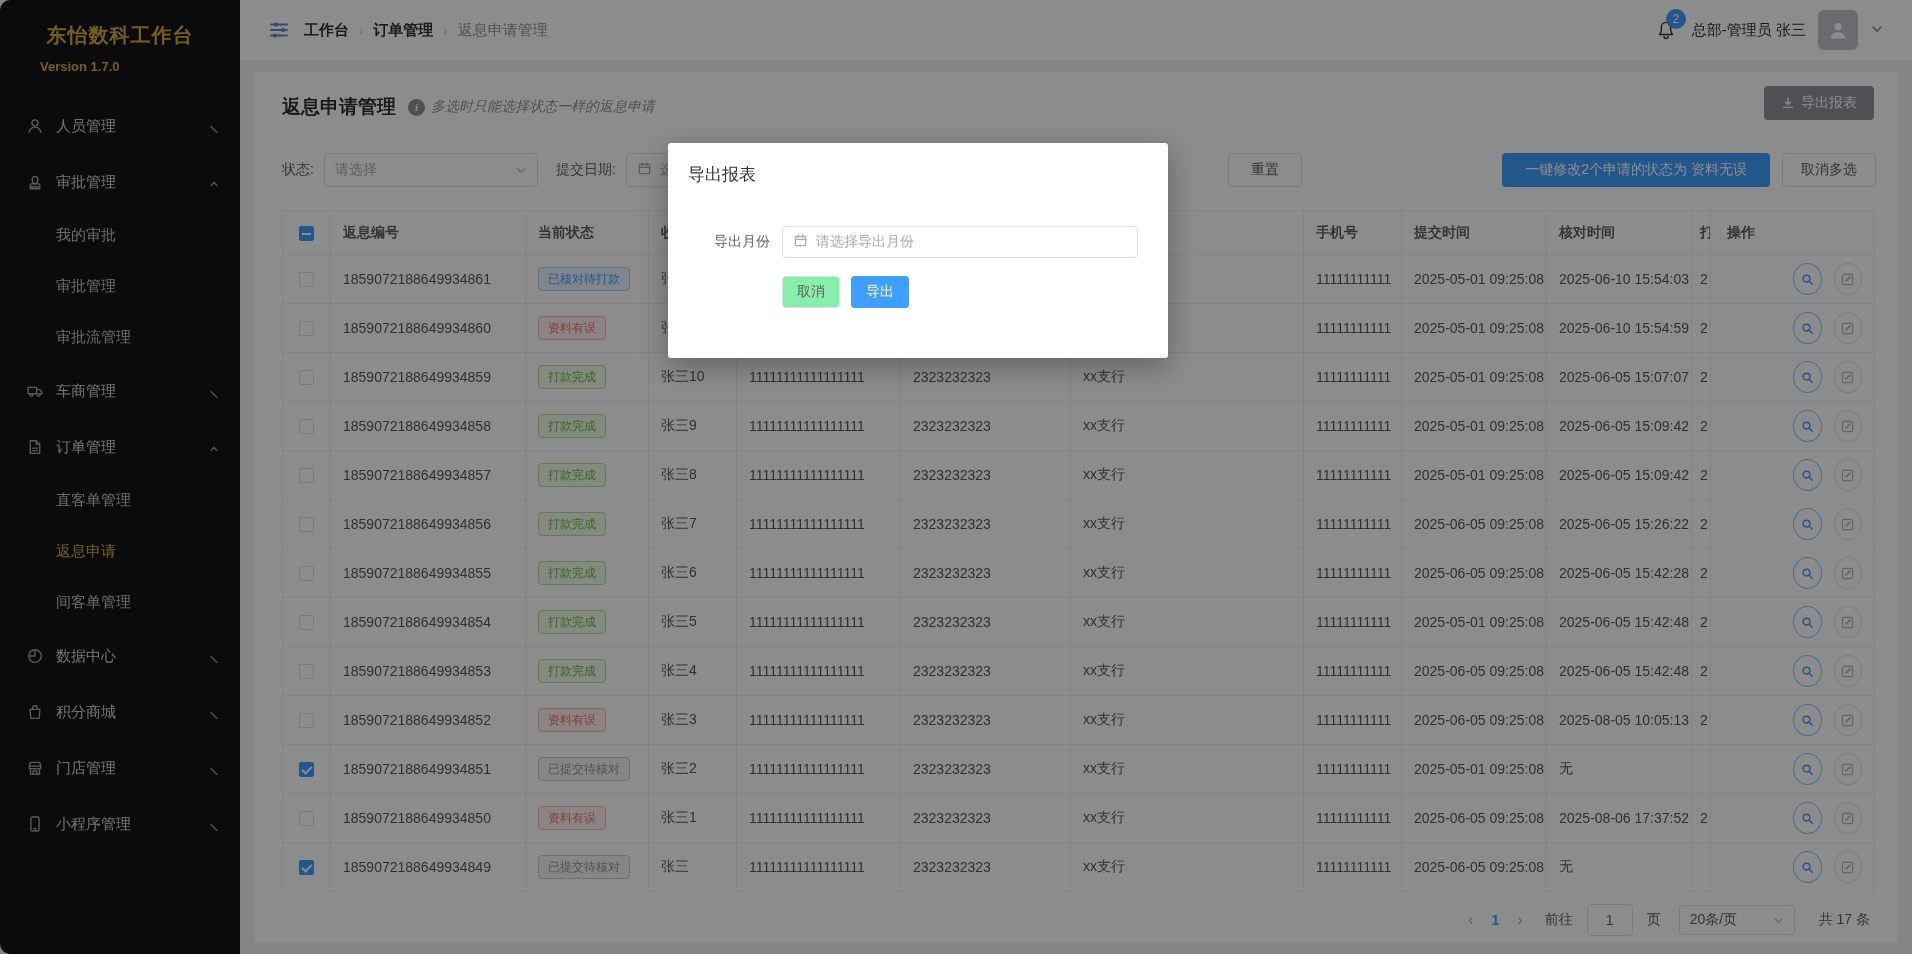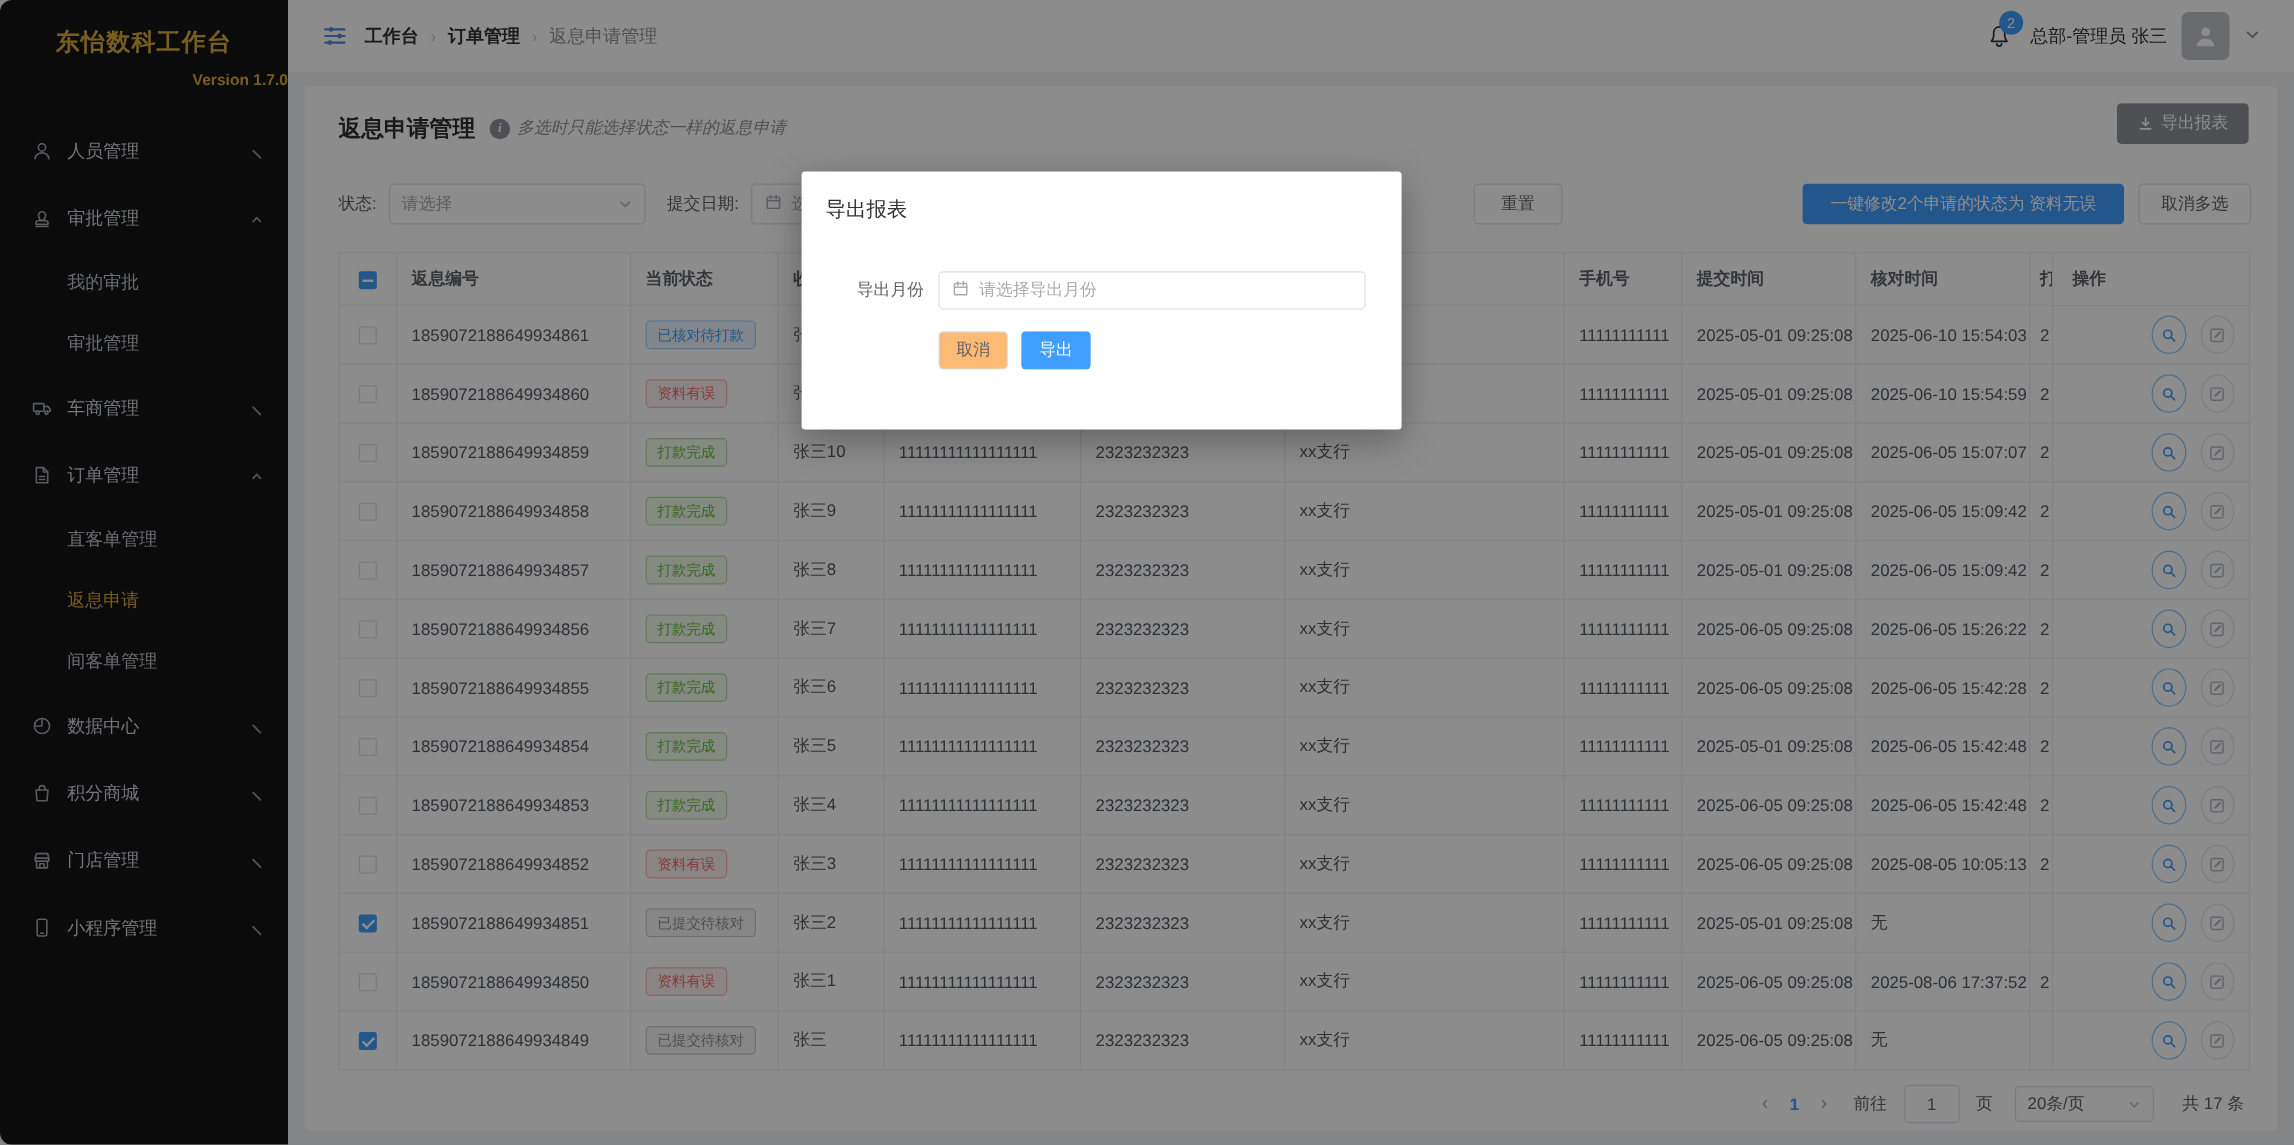--- a/index.html
+++ b/index.html
@@ -1,21 +1,21 @@
 <!DOCTYPE html>
 <html><head>
 <meta charset="utf-8">
 <style>
   html,body{margin:0;padding:0;background:#333;}
   .app{position:relative;width:1912px;height:954px;overflow:hidden;background:#f0f2f5;
        font-family:"Liberation Sans","DejaVu Sans",sans-serif;font-size:14px;color:#303133;}
   
   .sidebar{position:absolute;left:0;top:0;bottom:0;width:240px;background:#141416;border-top-left-radius:10px;border-bottom-left-radius:10px;}
   .logo{margin-top:22px;text-align:center;font-size:20px;font-weight:bold;color:#d8ab3c;letter-spacing:1px;}
-  .version{margin-top:10px;text-align:right;font-size:13px;font-weight:bold;color:#d8ab3c;padding-left:40px;}
+  .version{margin-top:10px;text-align:left;font-size:13px;font-weight:bold;color:#d8ab3c;padding-left:40px;}
   .menu{margin-top:24px;}
   .menu-item{display:flex;align-items:center;height:56px;padding:0 20px 0 26px;cursor:pointer;color:#cfd3dc;font-size:15px;}
   .menu-item .mi-icon{width:18px;height:18px;margin-right:12px;flex:none;display:flex;align-items:center;}
   .menu-item .mi-icon svg{width:18px;height:18px;stroke:#a3a6ad;fill:none;stroke-width:1.2;stroke-linecap:round;stroke-linejoin:round;}
   .menu-item .arrow{margin-left:auto;width:12px;height:12px;}
   .menu-item .arrow svg{width:12px;height:12px;stroke:#8a8f98;fill:none;stroke-width:1.6;stroke-linecap:round;}
   .submenu-item{height:51px;display:flex;align-items:center;padding-left:56px;font-size:15px;color:#bfc3cc;cursor:pointer;}
   .submenu-item.active{color:#d8ab3c;}
   
   .topbar{position:absolute;left:240px;top:0;right:0;height:60px;background:#ffffff;display:flex;align-items:center;padding:0 28px;box-sizing:border-box;}
@@ -101,21 +101,21 @@
   
   .overlay{position:absolute;inset:0;background:rgba(0,0,0,0.45);z-index:50;}
   .modal{position:absolute;left:668px;top:143px;width:500px;background:#fff;border-radius:3px;z-index:60;
          box-shadow:0 8px 30px rgba(0,0,0,.3);padding-bottom:50px;}
   .modal-title{padding:20px 20px 0;font-size:17px;color:#303133;}
   .modal-form{margin-top:40px;display:flex;align-items:center;}
   .modal-label{width:82px;margin-left:20px;text-align:right;color:#606266;font-size:14px;flex:none;}
   .modal-input{margin-left:12px;width:356px;height:32px;border:1px solid #dcdfe6;border-radius:4px;display:flex;
                align-items:center;gap:8px;padding:0 10px;box-sizing:border-box;color:#a8abb2;cursor:text;}
   .modal-btns{margin-top:18px;margin-left:114px;display:flex;gap:11px;}
-  .btn-cancel{height:32px;padding:0 14px;background:#fdba74;border-color:#dcdfe6;color:#606266;}
+  .btn-cancel{height:32px;padding:0 14px;background:#86efac;border-color:#dcdfe6;color:#606266;}
   .btn-confirm{height:32px;padding:0 14px;background:#409eff;color:#fff;}
 </style>
 </head>
 <body>
 
 <div class="app">
 
   <aside class="sidebar">
     <div class="logo">东怡数科工作台</div>
     <div class="version">Version 1.7.0</div>
@@ -140,20 +140,21 @@
               <path d="M3.6 14h8.8"></path>
             </svg>
           </span>
           <span>审批管理</span>
           <span class="arrow"><svg viewBox="0 0 12 12">
               <path d="M3 7.5 6 4.5l3 3"></path>
             </svg></span>
         </div>
         <div class="submenu-item">我的审批</div>
         <div class="submenu-item">审批管理</div>
+        <div class="submenu-item">审批流管理</div>
         <div class="menu-item">
           <span class="mi-icon">
             <svg viewBox="0 0 16 16" class="">
               <rect x="1.8" y="4.8" width="7.6" height="5.6" rx=".5"></rect>
               <path d="M9.4 6.8h2.9l1.8 2.1v1.5h-1.4"></path>
               <circle cx="4.8" cy="11.5" r="1.2"></circle>
               <circle cx="11.3" cy="11.5" r="1.2"></circle>
             </svg>
           </span>
           <span>车商管理</span>

